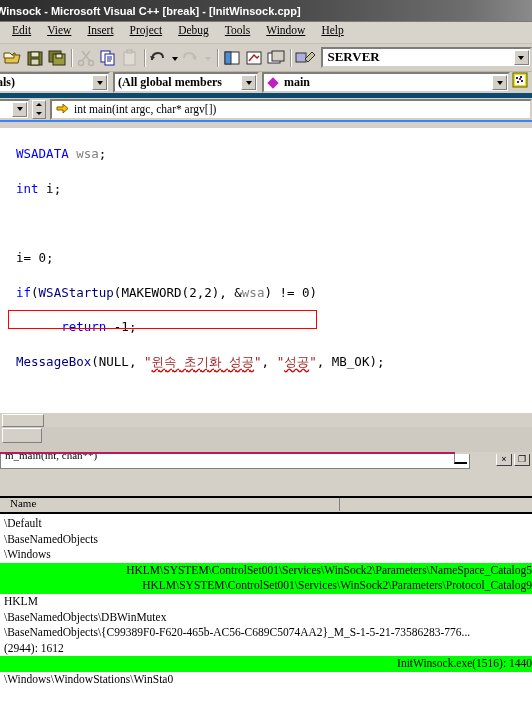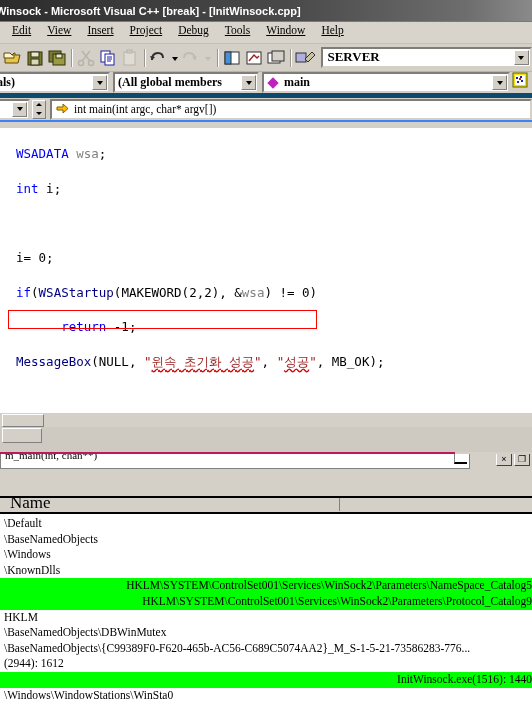--- a/index.html
+++ b/index.html
@@ -191,21 +191,21 @@
   }
   .pe-list{
     position:absolute; left:0; top:42px; width:532px; height:227px;
     background:#fff; border-top:2px solid #000; overflow:hidden;
   }
   .pe-hdr{
     height:16px; background:#d4d0c8; border-bottom:2px solid #000;
     display:flex; align-items:center; position:relative;
   }
   .pe-hdr .col{
-    font-size:17px; color:#000; padding-left:10px;
+    font-size:11px; color:#000; padding-left:10px;
     font-family:"Liberation Serif", serif;
     border-right:1px solid #808080; height:16px; line-height:16px;
     position:relative; top:-2px;
   }
   .pe-rows{ padding-top:2px; }
   .pe-row{
     height:15.6px; line-height:15.6px; font-size:11.5px; color:#000;
     font-family:"Liberation Serif", serif;
     padding-left:4px; white-space:nowrap; overflow:hidden;
   }
@@ -432,21 +432,20 @@
     <div class="pe-blank"></div>
 
     <div class="pe-list">
       <div class="pe-hdr">
         <span class="col" style="width:340px">Name</span>
       </div>
       <div class="pe-rows">
         <div class="pe-row">\Default</div>
         <div class="pe-row">\BaseNamedObjects</div>
         <div class="pe-row">\Windows</div>
-        <div class="pe-row">\KnownDlls</div>
         <div class="pe-row hl">HKLM\SYSTEM\ControlSet001\Services\WinSock2\Parameters\NameSpace_Catalog5</div>
         <div class="pe-row hl">HKLM\SYSTEM\ControlSet001\Services\WinSock2\Parameters\Protocol_Catalog9</div>
         <div class="pe-row">HKLM</div>
         <div class="pe-row">\BaseNamedObjects\DBWinMutex</div>
         <div class="pe-row">\BaseNamedObjects\{C99389F0-F620-465b-AC56-C689C5074AA2}_M_S-1-5-21-73586283-776...</div>
         <div class="pe-row">(2944): 1612</div>
         <div class="pe-row hl">InitWinsock.exe(1516): 1440</div>
         <div class="pe-row">\Windows\WindowStations\WinSta0</div>
 
       </div>

